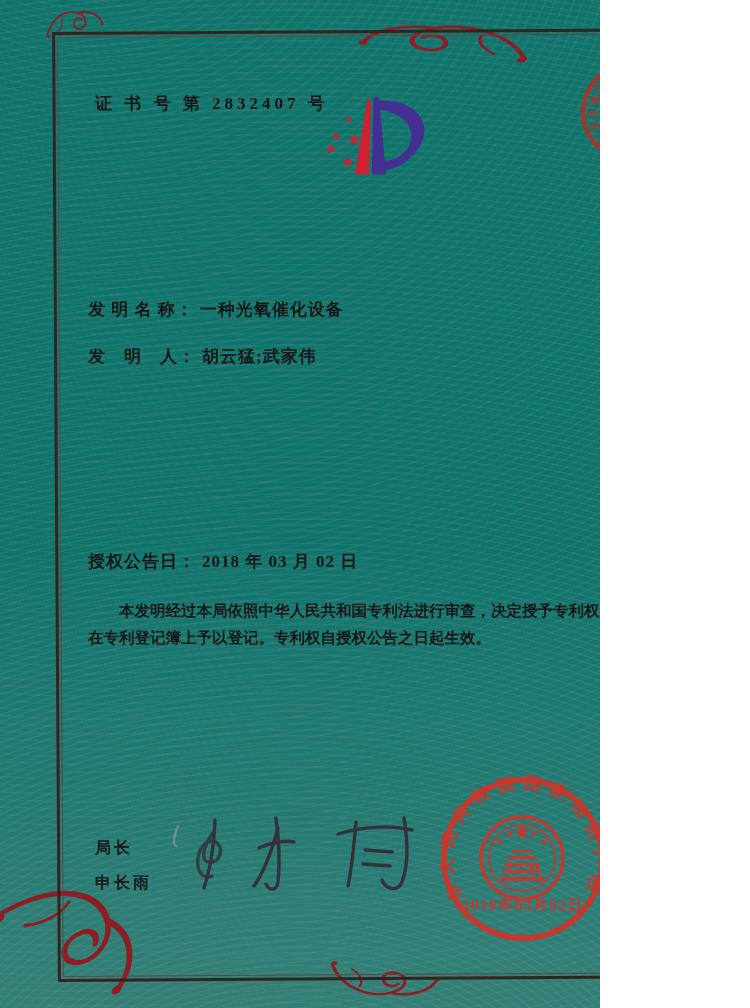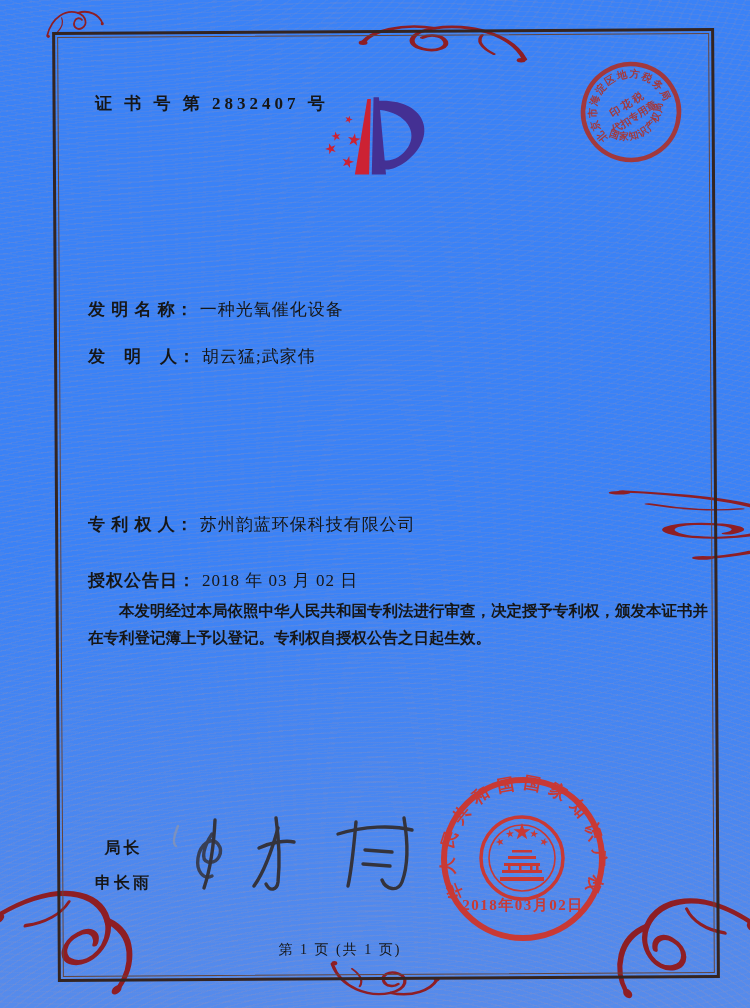--- a/index.html
+++ b/index.html
@@ -1,18 +1,18 @@
 <!DOCTYPE html>
 <html><head>
 <meta charset="utf-8">
 <style>
   html,body { margin:0; padding:0; }
   .page {
-    position:relative; width:750px; height:1008px; overflow:hidden;
-    background:#3b82f6;
+    position:relative; width:600px; height:1008px; overflow:hidden;
+    background:#0f766e;
     font-family:"Liberation Serif","DejaVu Serif",serif;
     color:#161616;
   }
   
   .page::before {
     content:""; position:absolute; inset:0; pointer-events:none;
     background:
       repeating-radial-gradient(ellipse 130% 60% at 50% 118%, rgba(208,150,140,0.10) 0 2px, rgba(255,255,255,0) 2px 8px),
       repeating-radial-gradient(ellipse 140% 70% at 15% -12%, rgba(190,160,150,0.07) 0 2px, rgba(255,255,255,0) 2px 9px),
       linear-gradient(to bottom, rgba(255,255,255,0) 55%, rgba(231,186,176,0.16) 100%);
@@ -27,27 +27,27 @@
 
   .logo { position:absolute; left:298px; top:86px; width:160px; height:106px; }
 
   .title {
     position:absolute; left:0; top:196px; width:750px; margin:0;
     text-align:center; font-size:37px; font-weight:700;
     letter-spacing:20px; text-indent:20px; color:#101010;
   }
 
   .field { position:absolute; left:88px; font-size:17px; font-weight:700; letter-spacing:1px; white-space:nowrap; }
-  .field .val { font-weight:400; margin-left:6px;text-align:right; }
+  .field .val { font-weight:700; margin-left:6px;text-align:right; }
 
   .paras { position:absolute; left:88px; top:597px; width:620px; font-size:15.5px; line-height:27px; font-weight:600; }
   .paras p { margin:0; text-indent:2em; text-align:justify; }
 
   .director { position:absolute; left:95px; top:838px; font-size:16px; letter-spacing:3px; font-weight:600; }
-  .director div { margin-bottom:14px;text-align:center; }
+  .director div { margin-bottom:14px; }
   .signature { position:absolute; left:160px; top:800px; width:270px; height:105px; }
 
   .seal { position:absolute; left:438px; top:774px; width:170px; height:170px; opacity:0.94; }
   .stamp { position:absolute; left:578px; top:59px; width:106px; height:106px; transform:rotate(-32deg); opacity:0.9; }
 
   .footer { position:absolute; left:240px; top:941px; width:200px; text-align:center; font-size:14px; letter-spacing:2px; }
 
   .fl { position:absolute; pointer-events:none; }
 </style>
 </head>
@@ -126,24 +126,21 @@
     </svg>
   </div>
 
 
   <div class="field" style="top:298px">
     <span>发 明 名 称：</span><span class="val">一种光氧催化设备</span>
   </div>
   <div class="field" style="top:345px">
     <span>发　明　人：</span><span class="val">胡云猛;武家伟</span>
   </div>
-  <div class="field" style="top:513px">
-    <span>专 利 权 人：</span><span class="val">苏州韵蓝环保科技有限公司</span>
-  </div>
-  <div class="field" style="top:569px">
+  <div class="field" style="top:550px">
     <span>授权公告日：</span><span class="val">2018 年 03 月 02 日</span>
   </div>
 
   <div class="paras">
     <p>本发明经过本局依照中华人民共和国专利法进行审查，决定授予专利权，颁发本证书并在专利登记簿上予以登记。专利权自授权公告之日起生效。</p>
   </div>
 
   <div class="director">
     <div>局长</div>
     <div>申长雨</div>
@@ -183,15 +180,14 @@
           <use href="#star" transform="translate(96,60) scale(4.2) rotate(8)"></use>
           <use href="#star" transform="translate(106,68) scale(4.2) rotate(18)"></use>
           <path d="M74,76 h20 v2.5 h-20 z M70,82 h28 v3 h-28 z M66,89 h36 v3 h-36 z M64,96 h40 v3 h-40 z M62,103 h44 v4 h-44 z"></path>
           <path d="M70,92 v4 h2.5 v-4 z M81,92 v4 h2.5 v-4 z M92,92 v4 h2.5 v-4 z M98,92 v4 h2.5 v-4 z"></path>
         </g>
       </g>
       <text x="85" y="136" text-anchor="middle" font-size="15" font-weight="700" fill="#d0352a" letter-spacing="1.5">2018年03月02日</text>
     </svg>
   </div>
 
-  <div class="footer">第 1 页 (共 1 页)</div>
 
 </div>
 
 </body></html>

